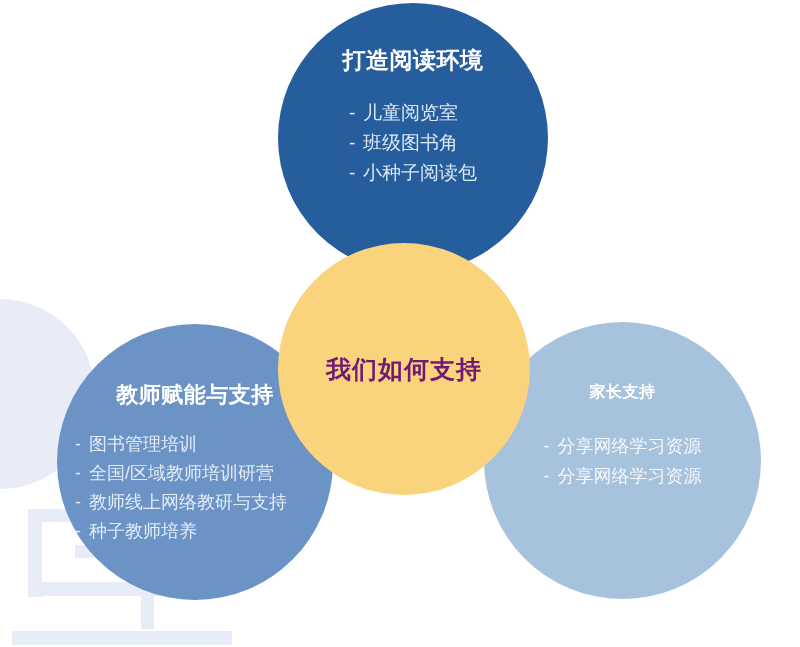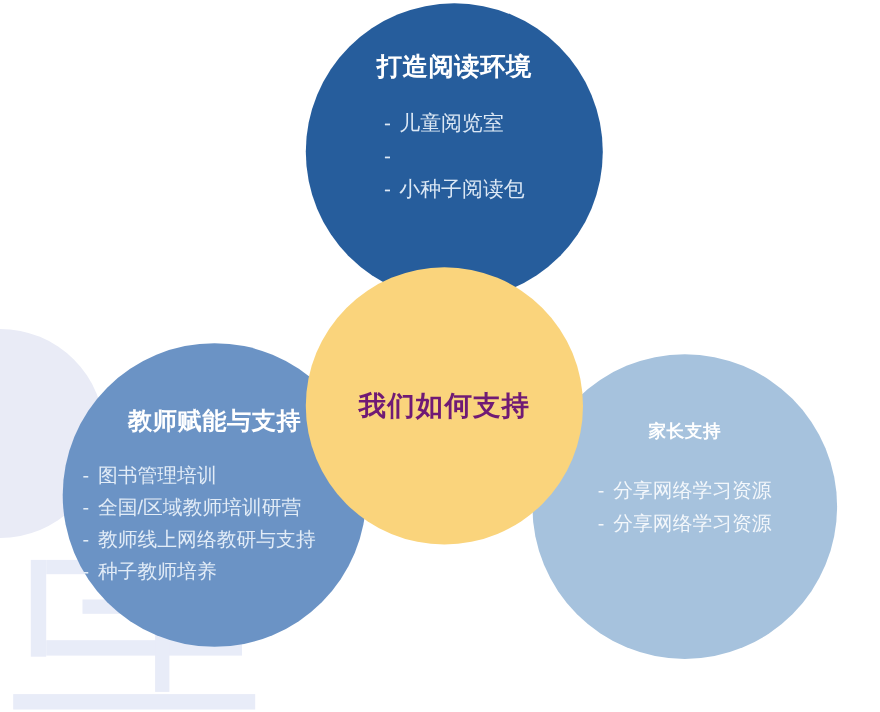--- a/index.html
+++ b/index.html
@@ -81,21 +81,21 @@
   #bubble-environment .bubble-list {
     margin-top: 22px;
     color: #dce8f5;
     font-size: 19px;
     line-height: 30px;
   }
 
   
   #bubble-teacher {
     left: 57px;
-    top: 312px;
+    top: 324px;
     width: 276px;
     height: 276px;
     background: #6b93c5;
     z-index: 2;
   }
   #bubble-teacher .bubble-title {
     color: #ffffff;
     font-size: 22px;
     margin-top: 56px;
   }
@@ -202,20 +202,21 @@
 
   <div class="bubble" id="bubble-environment">
     <div class="bubble-title">打造阅读环境</div>
     <ul class="bubble-list">
       <li>
         <span class="bullet-dash">-</span>
         <span>儿童阅览室</span>
       </li>
       <li>
         <span class="bullet-dash">-</span>
+        <span>班级图书角</span>
       </li>
       <li>
         <span class="bullet-dash">-</span>
         <span>小种子阅读包</span>
       </li>
     </ul>
   </div>
 
   <div class="bubble" id="bubble-center">
     <div class="center-title">

